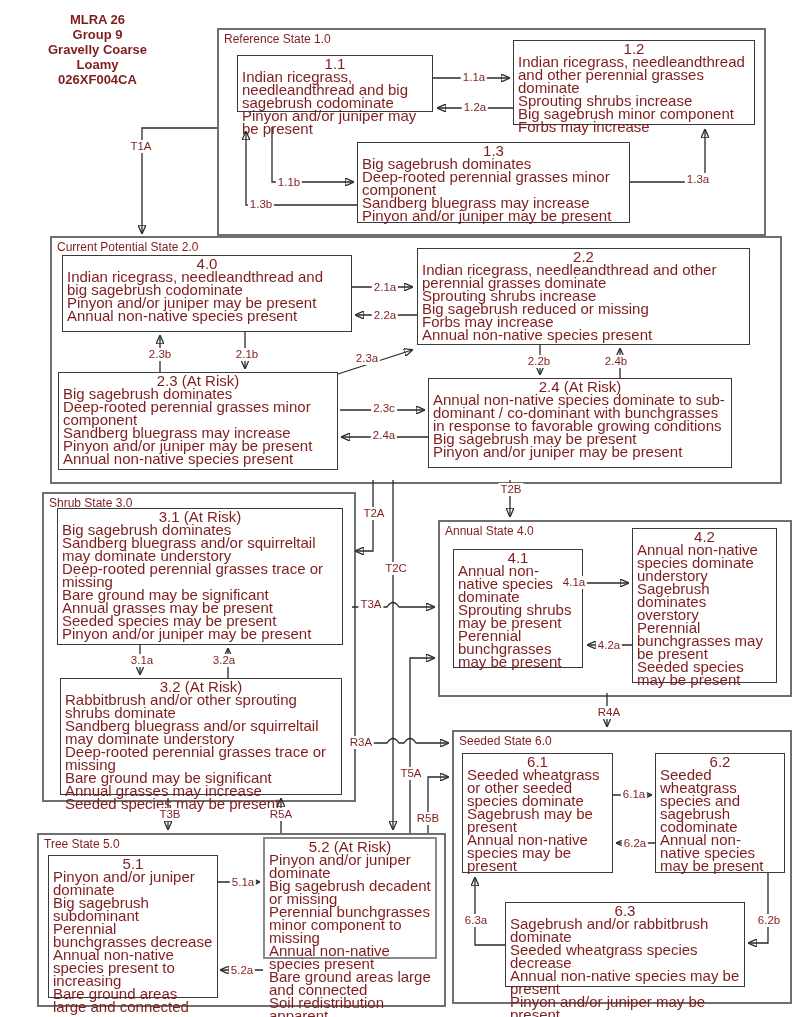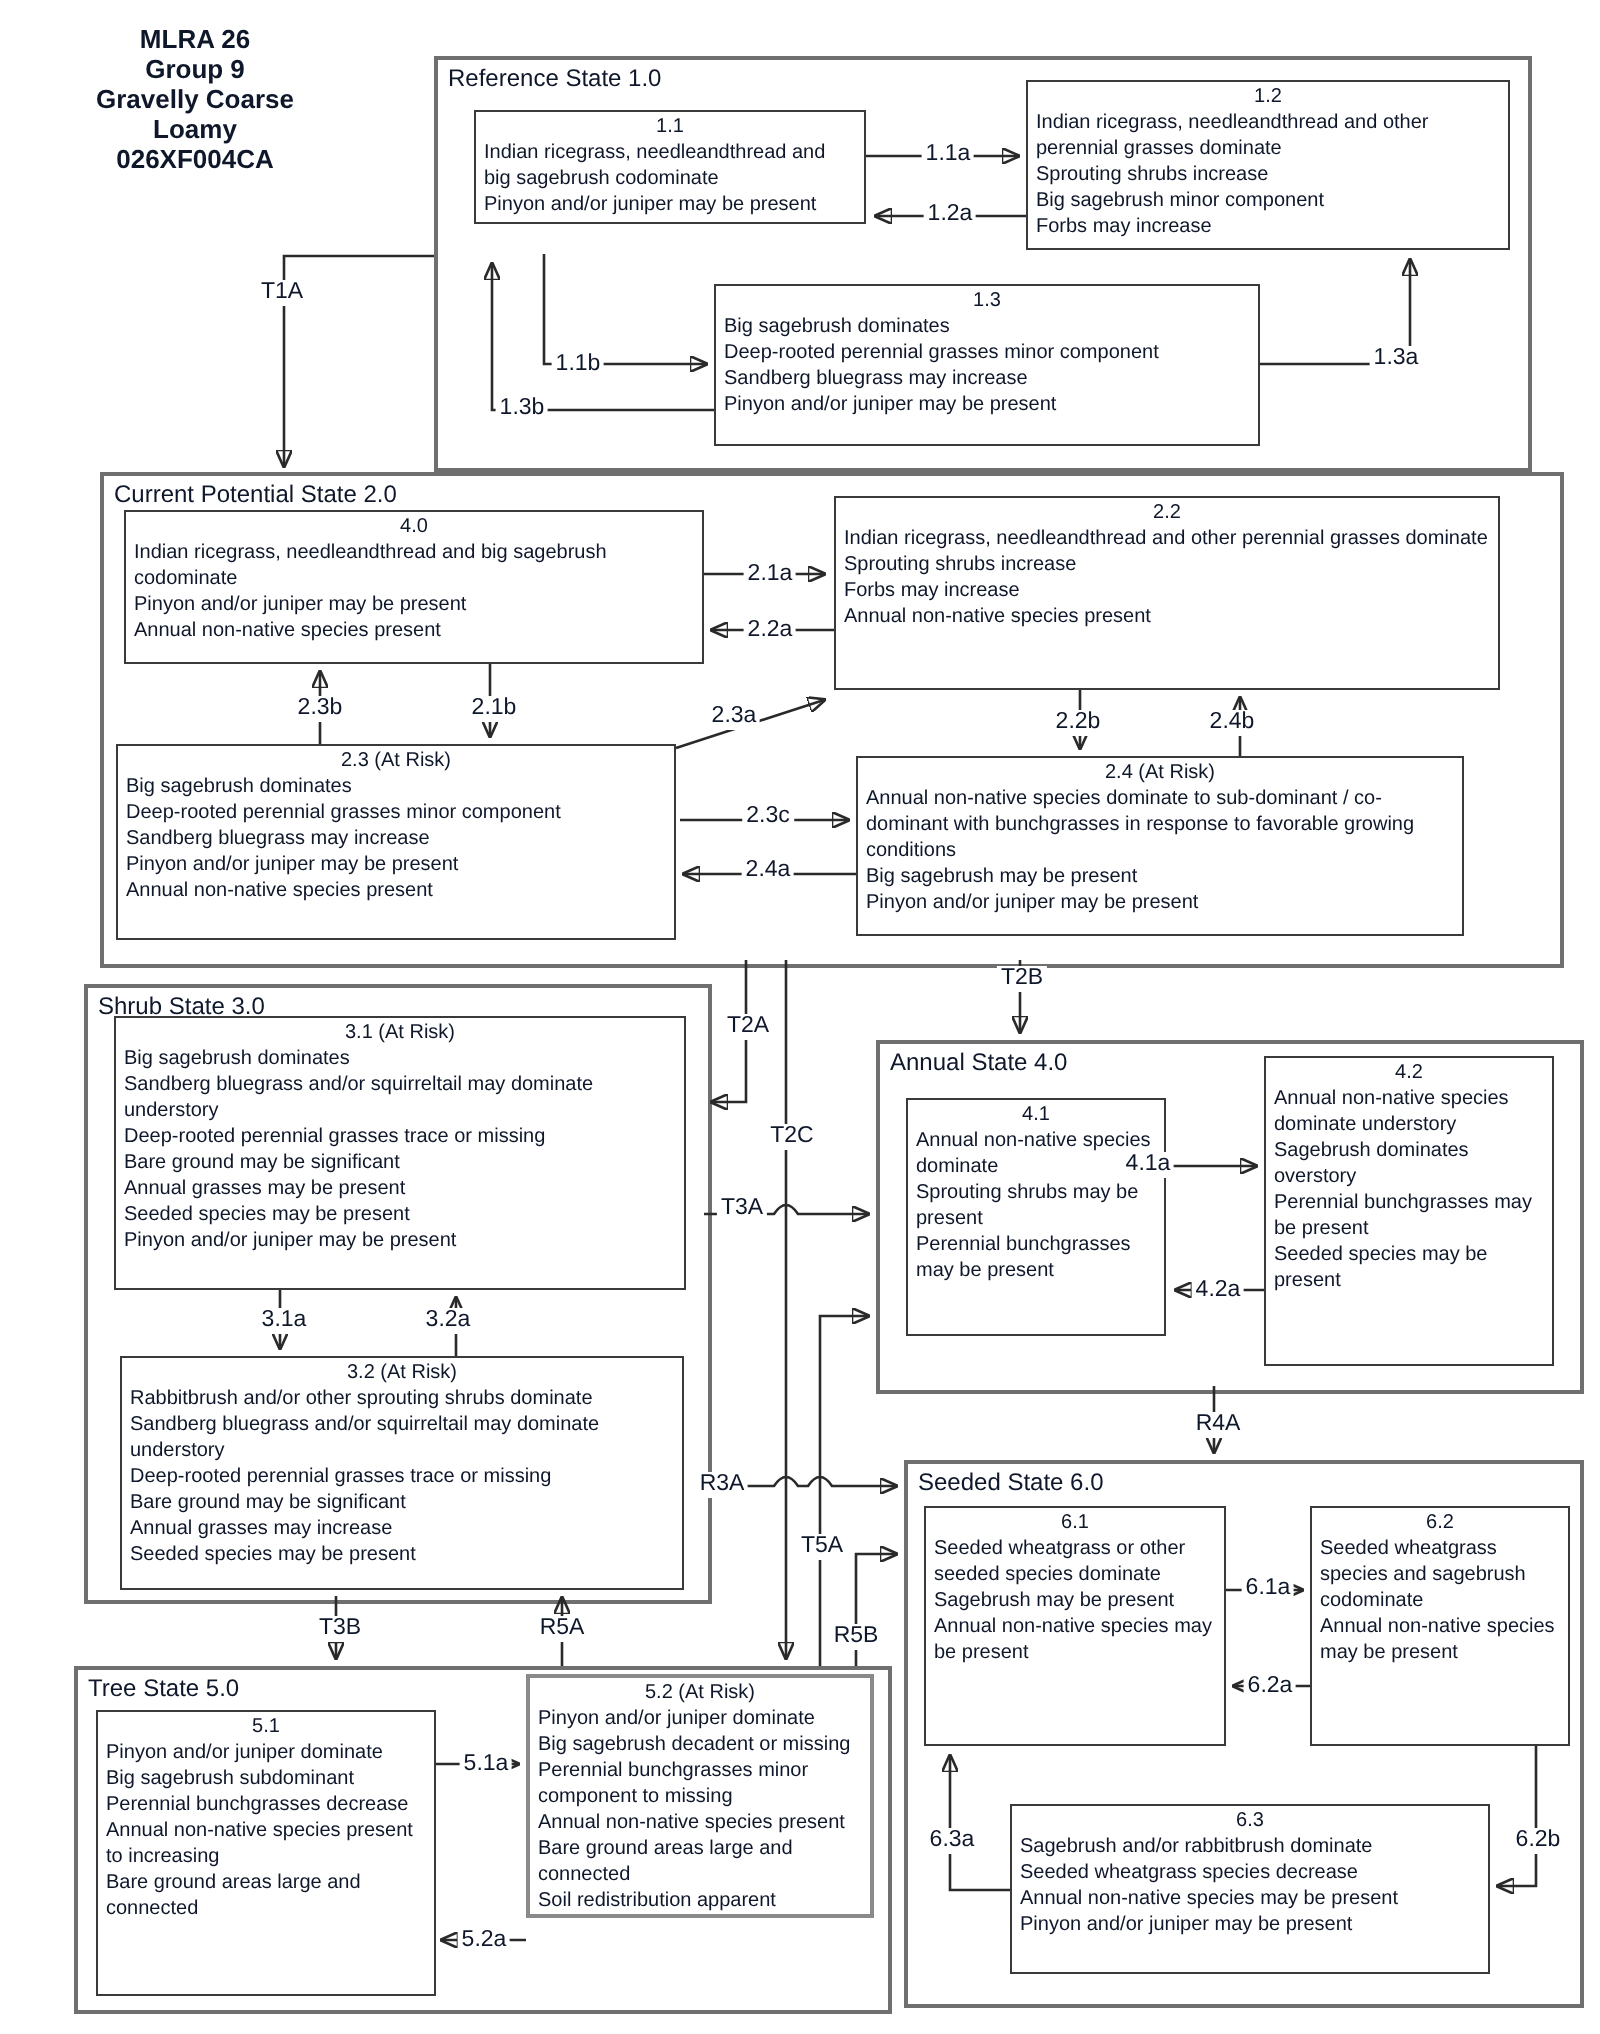--- a/index.html
+++ b/index.html
@@ -1,23 +1,23 @@
 <!DOCTYPE html>
 <html><head>
 <meta charset="utf-8">
 <style>
   html,body{margin:0;padding:0;background:#fff;}
   #page{position:relative;width:800px;height:1017px;background:#fff;
-        font-family:"Liberation Sans","DejaVu Sans",sans-serif;color:#0f172a;overflow:hidden;}
+        font-family:"Liberation Sans","DejaVu Sans",sans-serif;color:#7f1d1d;overflow:hidden;}
   .header{position:absolute;left:25px;top:12px;width:145px;text-align:center;
           font-weight:bold;font-size:13px;line-height:15px;z-index:2;}
   .state{position:absolute;border:2px solid #6f6f6f;z-index:1;}
   .state-label{position:absolute;left:5px;top:2px;font-size:12px;line-height:14px;white-space:nowrap;}
   .cbox{position:absolute;border:1px solid #3a3a3a;background:#fff;padding:1px 4px 0 4px;
-        font-size:10px;line-height:13px;z-index:2;box-sizing:border-box;}
+        font-size:15px;line-height:13px;z-index:2;box-sizing:border-box;}
   .cbox.thick{border:2px solid #8a8a8a;}
   .cbox-title{text-align:center;}
   svg.wires{position:absolute;left:0;top:0;z-index:3;pointer-events:none;}
   svg.wires path{fill:none;stroke:#2a2a2a;stroke-width:1.3px;}
   .plabel{position:absolute;transform:translateX(-50%);background:#fff;font-size:11.5px;
           line-height:13px;padding:0 2px;white-space:nowrap;z-index:4;}
 </style>
 </head>
 <body>
 
@@ -68,20 +68,21 @@
           <div>Indian ricegrass, needleandthread and big sagebrush codominate</div>
           <div>Pinyon and/or juniper may be present</div>
           <div>Annual non-native species present</div>
         </div>
     </div>
     <div class="cbox" style="left:365px;top:10px;width:333px;height:97px">
       <div class="cbox-title">2.2</div>
       <div>
           <div>Indian ricegrass, needleandthread and other perennial grasses dominate</div>
           <div>Sprouting shrubs increase</div>
+          <div>Big sagebrush reduced or missing</div>
           <div>Forbs may increase</div>
           <div>Annual non-native species present</div>
         </div>
     </div>
     <div class="cbox" style="left:6px;top:134px;width:280px;height:98px">
       <div class="cbox-title">2.3 (At Risk)</div>
       <div>
           <div>Big sagebrush dominates</div>
           <div>Deep-rooted perennial grasses minor component</div>
           <div>Sandberg bluegrass may increase</div>

